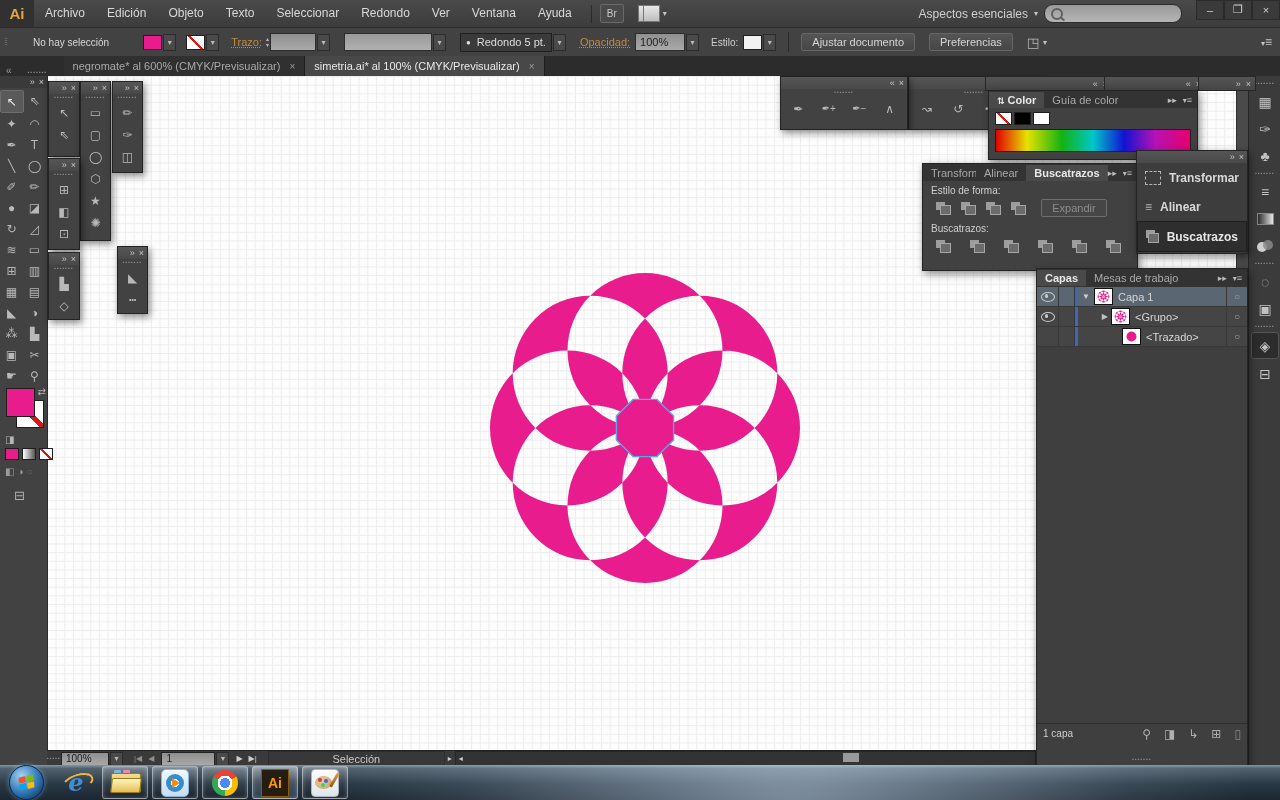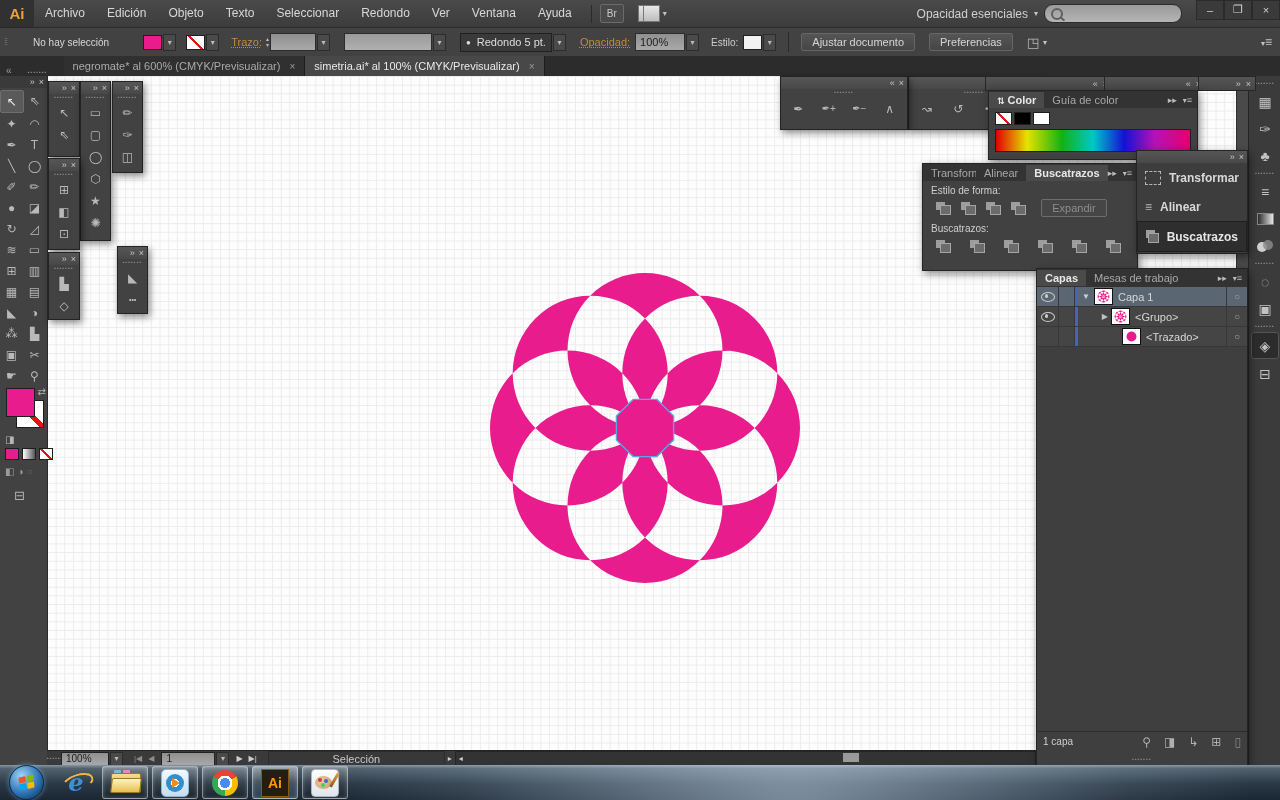--- a/index.html
+++ b/index.html
@@ -159,21 +159,21 @@
     <div class="menu-item">Ver</div>
     <div class="menu-item">Ventana</div>
     <div class="menu-item">Ayuda</div>
     <div style="width:1px;height:18px;background:#2a2a2a;margin:0 8px;"></div>
     <div class="br-btn">Br</div>
     <div style="margin-left:14px;display:flex;align-items:center;gap:3px;">
       <span class="layout-btn"></span>
       <span style="font-size:8px;color:#c5c5c5;">▾</span>
     </div>
     <div style="margin-left:auto;display:flex;align-items:center;gap:6px;">
-      <span class="workspace">Opacidad esenciales</span>
+      <span class="workspace">Aspectos esenciales</span>
       <span style="font-size:8px;color:#c5c5c5;">▾</span>
       <div class="searchbox">
         <span class="mag"></span>
       </div>
       <div style="display:flex;margin-left:8px;margin-bottom:8px;">
         <div class="winbtn">–</div>
         <div class="winbtn">❐</div>
         <div class="winbtn">×</div>
       </div>
     </div>
@@ -528,21 +528,21 @@
       <span style="width:44px;"></span>
       <span class="thumb">
           <svg width="15" height="13" viewBox="0 0 340 340">
             <circle cx="170" cy="170" r="130" fill="#E81C8C"></circle>
           </svg>
         </span>
       <span style="margin-left:5px;">&lt;Trazado&gt;</span>
       <span class="target">○</span>
     </div>
 
-    <div class="abs row" style="left:0;bottom:15px;width:100%;height:20px;border-top:1px solid #2c2c2c;padding:0 6px;box-sizing:border-box;gap:13px;">
+    <div class="abs row" style="left:0;bottom:23px;width:100%;height:20px;border-top:1px solid #2c2c2c;padding:0 6px;box-sizing:border-box;gap:13px;">
       <span class="lbl">1 capa</span>
       <span style="margin-left:auto;color:#b0b0b0;">⚲</span>
       <span style="color:#b0b0b0;">◨</span>
       <span style="color:#b0b0b0;">↳</span>
       <span style="color:#b0b0b0;">⊞</span>
       <span style="color:#8a8a8a;">▯</span>
     </div>
     <div class="abs pal-grip" style="left:0;bottom:3px;width:100%;">▪▪▪▪▪▪▪</div>
   </div>
 

